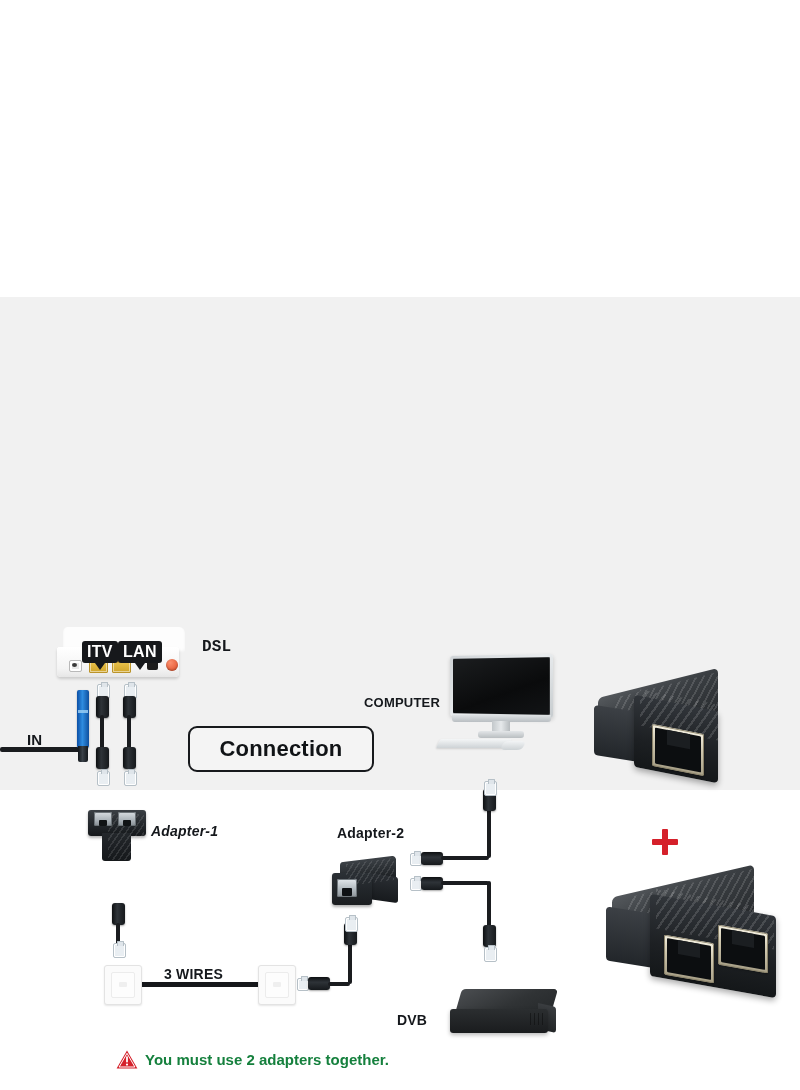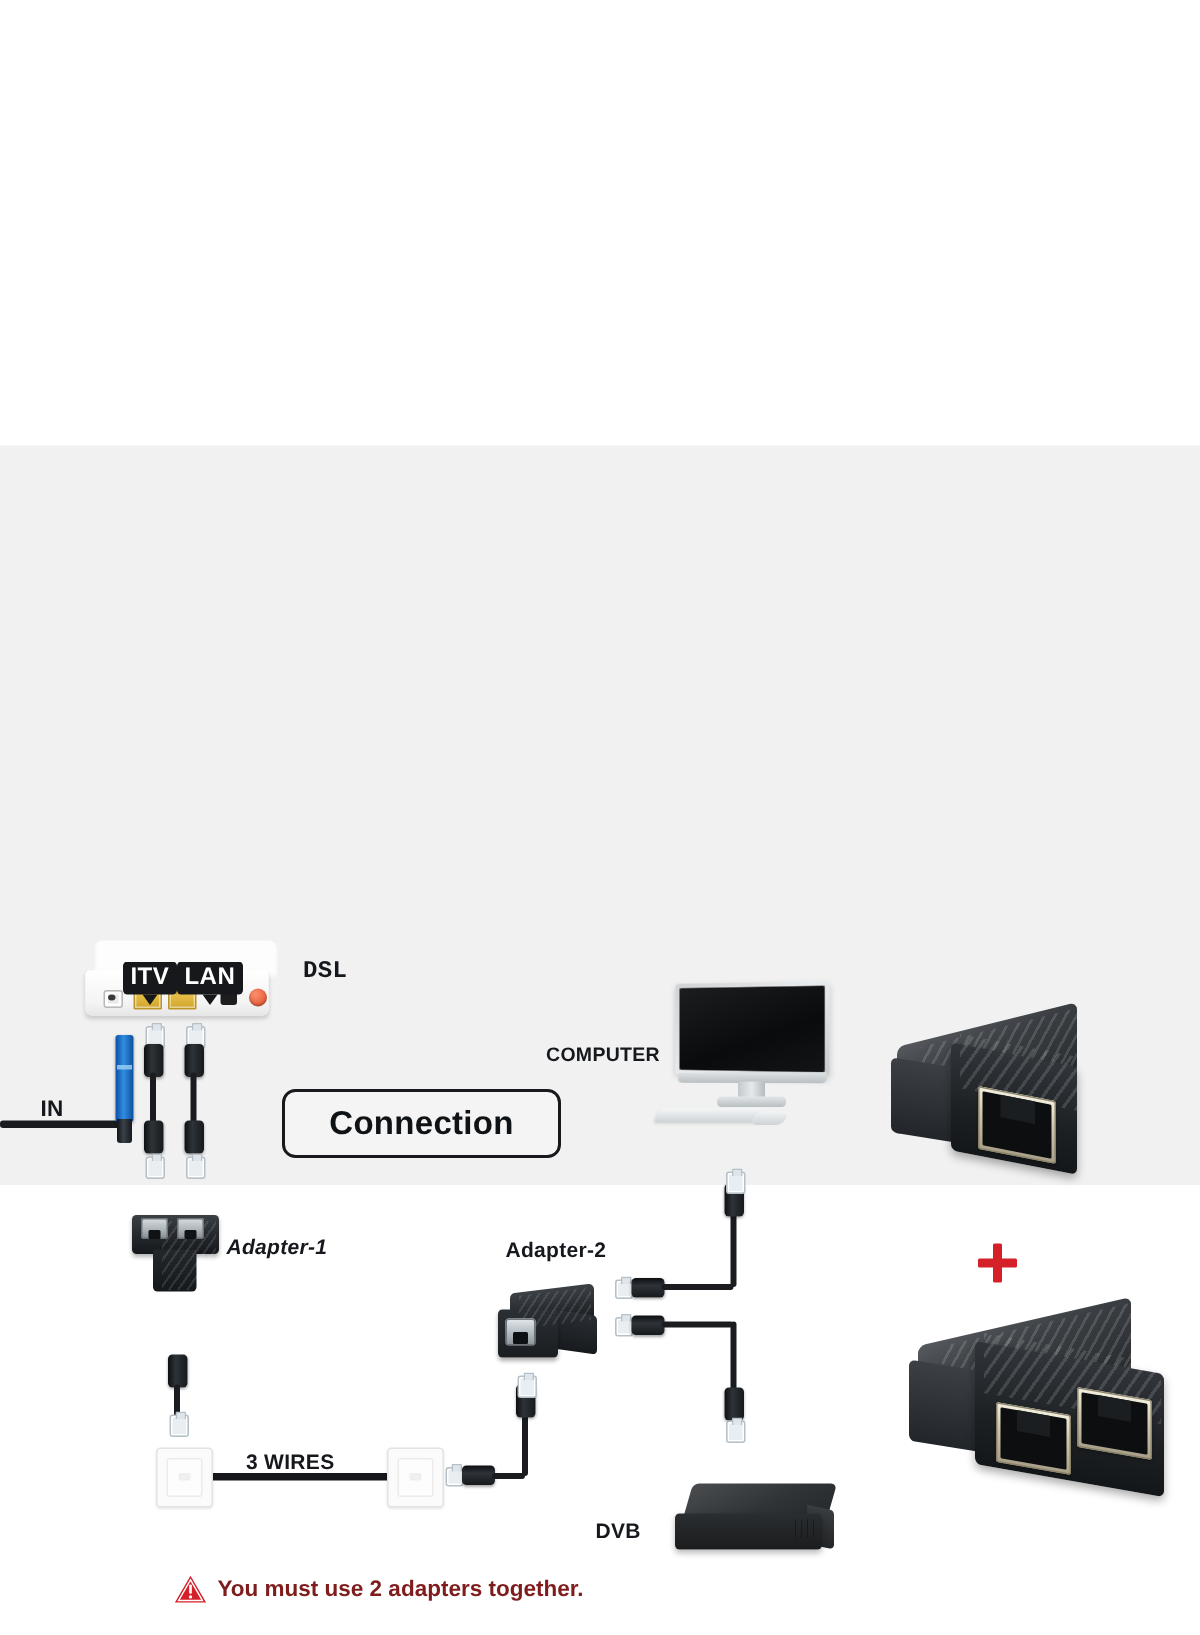--- a/index.html
+++ b/index.html
@@ -146,21 +146,21 @@
 
   
   #connbox{position:absolute;left:188px;top:429px;width:182px;height:42px;border:2px solid #17191c;
      border-radius:9px;background:#f4f4f4;display:flex;align-items:center;justify-content:center;}
   #connbox span{font-size:22px;font-weight:bold;color:#101316;letter-spacing:.2px;}
 
   
   #warn{position:absolute;left:116px;top:753px;display:flex;align-items:center;gap:7px;}
   #warn-tri{width:22px;height:19px;position:relative;}
   #warn-tri svg{display:block;}
-  #warn-text{font-size:15px;font-weight:bold;color:#7f1d1d;white-space:nowrap;}
+  #warn-text{font-size:15px;font-weight:bold;color:#15803d;white-space:nowrap;}
 
   
   #lbl-dsl{left:202px;top:341px;font-size:16px;font-family:Liberation Mono, monospace;}
   #lbl-in{left:27px;top:434px;font-size:15px;}
   #lbl-computer{left:364px;top:398px;font-size:13px;}
   #lbl-adapter1{left:151px;top:526px;font-size:14px;font-style:italic;}
   #lbl-adapter2{left:316px;top:528px;font-size:14px;margin-left:21px;}
   #lbl-8wires{left:164px;top:669px;font-size:14px;}
   #lbl-dvb{left:397px;top:715px;font-size:14px;}
 </style>

